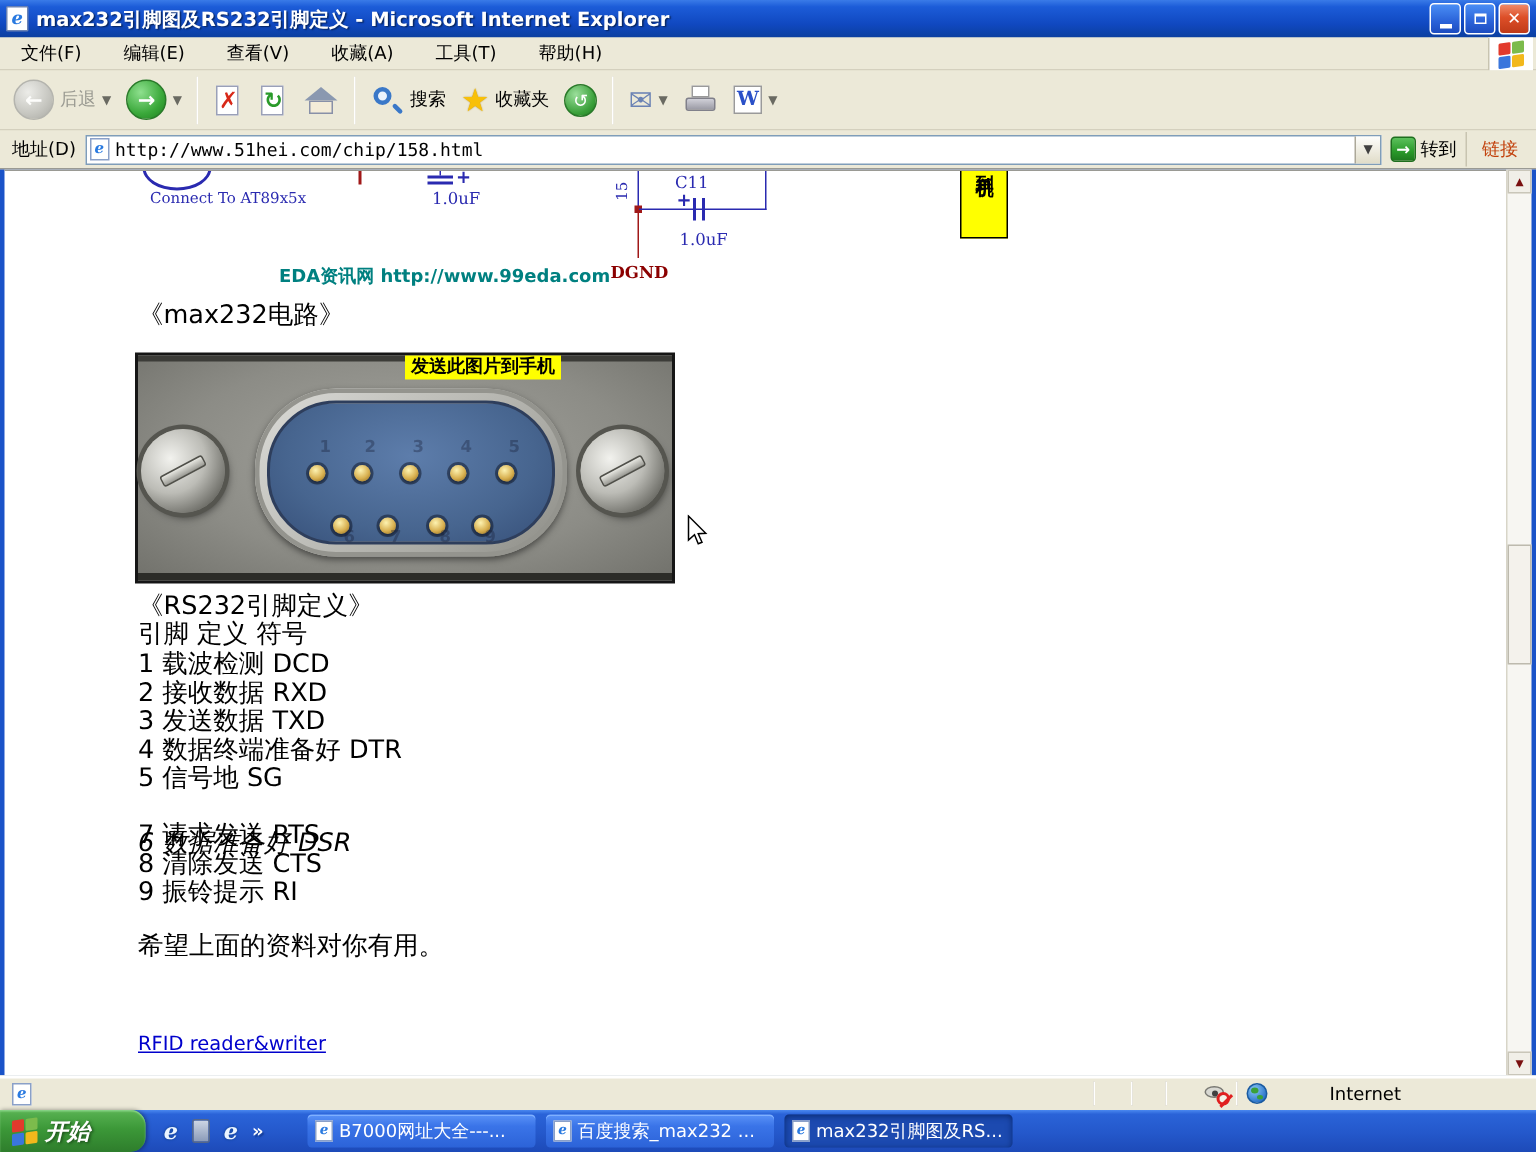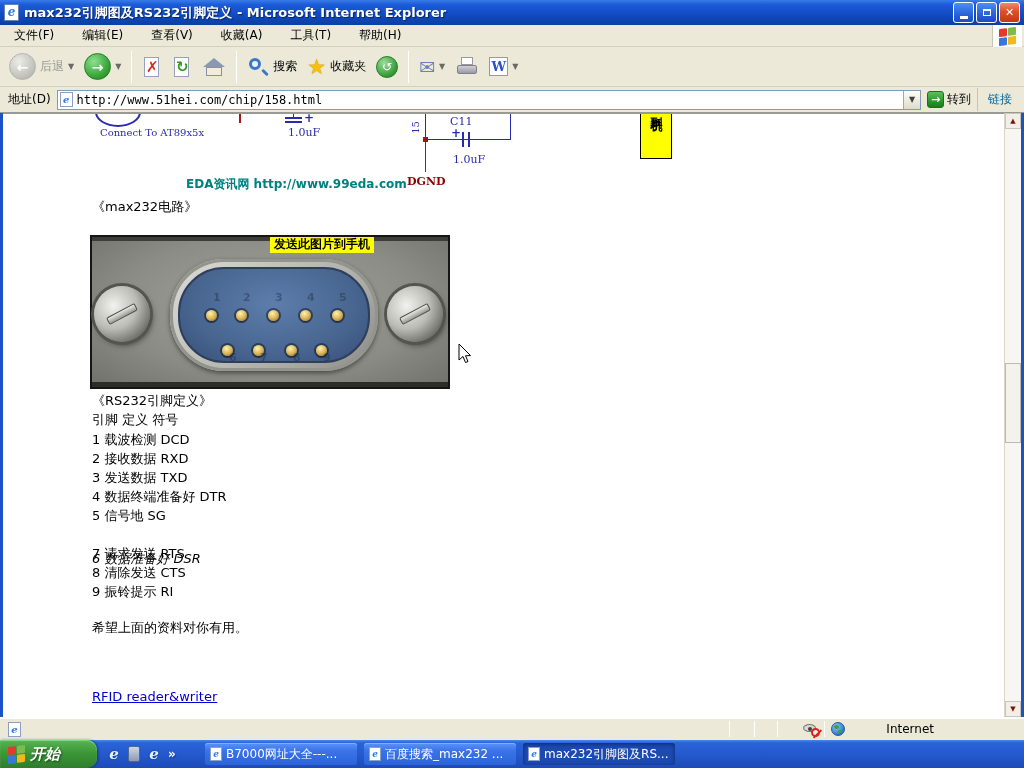--- a/index.html
+++ b/index.html
@@ -73,27 +73,27 @@
   #addr-label { margin:0 6px 0 4px; color:#000; }
   #addr-input { flex:1; height:20px; background:#fff; border:1px solid #7f9db9; display:flex; align-items:center; position:relative; }
   .addr-ie-icon { width:13px; height:15px; background:#fff; border:1px solid #8aa0c8; margin:0 4px 0 2px;
     color:#2a7ae0; font:italic bold 10px "DejaVu Serif",serif; text-align:center; line-height:13px; }
   #addr-url { font-family:"DejaVu Sans Mono","Liberation Mono",monospace; font-size:12px; color:#000; }
   .addr-dd { position:absolute; right:0; top:0; width:17px; height:18px; background:linear-gradient(#fdfdfb,#e0dcc8);
     border-left:1px solid #aca899; text-align:center; font-size:8px; color:#404040; line-height:18px; }
   #go-btn { display:flex; align-items:center; gap:3px; margin:0 6px; }
   .go-square { width:17px; height:17px; border-radius:3px; background:linear-gradient(180deg,#5cc05c,#2a9a2a 60%,#1e7a1e);
     color:#fff; font-weight:bold; font-size:11px; text-align:center; line-height:16px; border:1px solid #1e6e1e; }
-  #links-label { border-left:1px solid #c8c4b0; padding:3px 8px 3px 10px; color:#0369a1; }
+  #links-label { border-left:1px solid #c8c4b0; padding:3px 8px 3px 10px; color:#c2410c; }
 
   
   #viewport { position:absolute; left:0; top:113px; width:1024px; height:604px; background:#1a53c8; }
   #content { position:absolute; left:3px; top:0; width:1001px; height:604px; background:#fff; overflow:hidden;
     border-top:1px solid #9a9a94; }
-  .cjk { font-size:13px; color:#000; }
+  .cjk { font-size:17px; color:#000; }
   .blue-c { color:#2a2ab0; }
   .circ-line { background:#2a2ab0; }
   .red-line { background:#a01818; }
 
   
   #scrollbar { position:absolute; right:3px; top:113px; width:17px; height:604px; background:#f7f6f2; border-left:1px solid #d8d5c8; }
   .sb-btn { position:absolute; left:0; width:16px; height:16px; background:#f1efe8; border:1px solid #c9c6b9;
     color:#7a1010; font-size:7px; text-align:center; line-height:14px; }
   #sb-thumb { position:absolute; left:0; top:250px; width:16px; height:80px; background:#f4f2ec; border:1px solid #bdbaae; }
 

